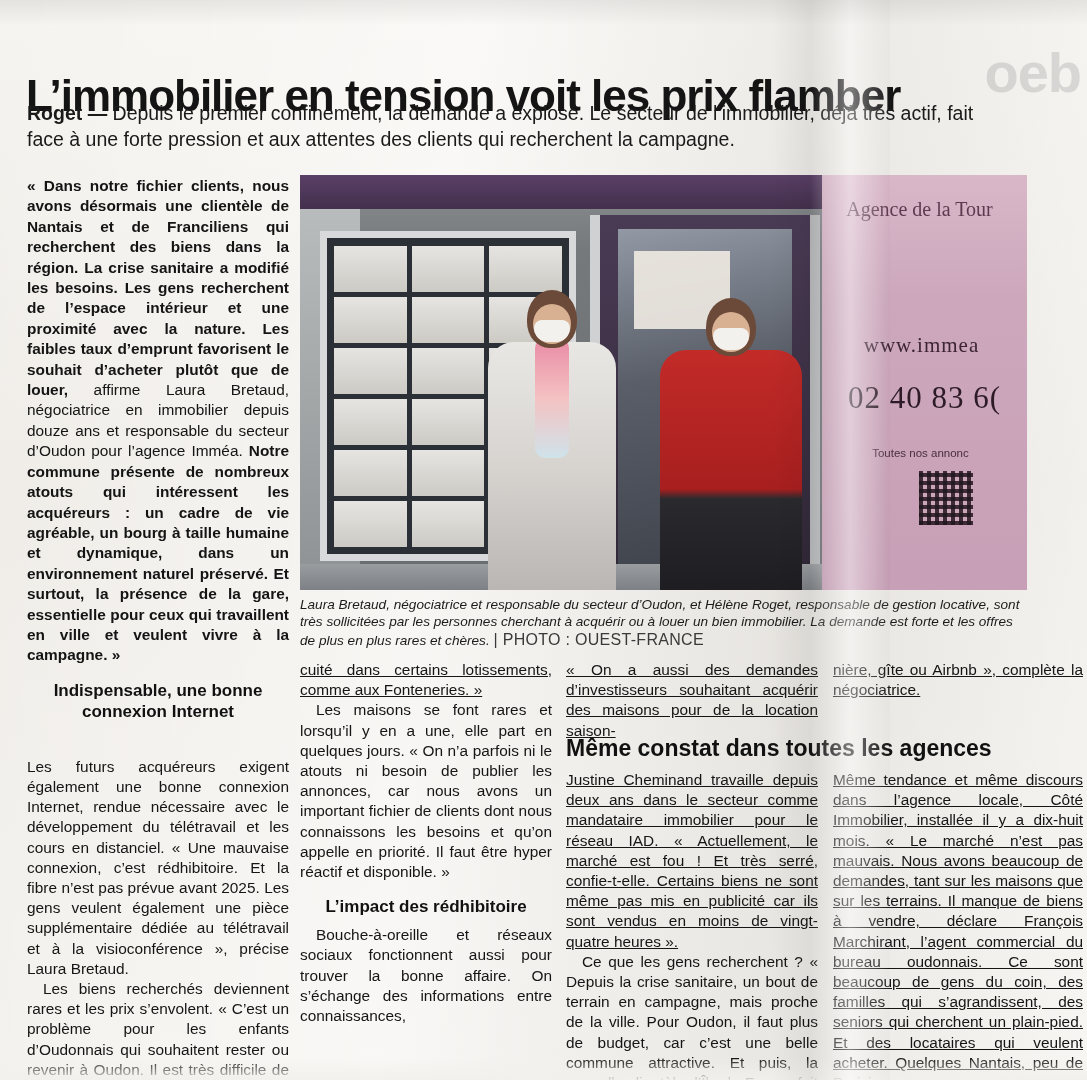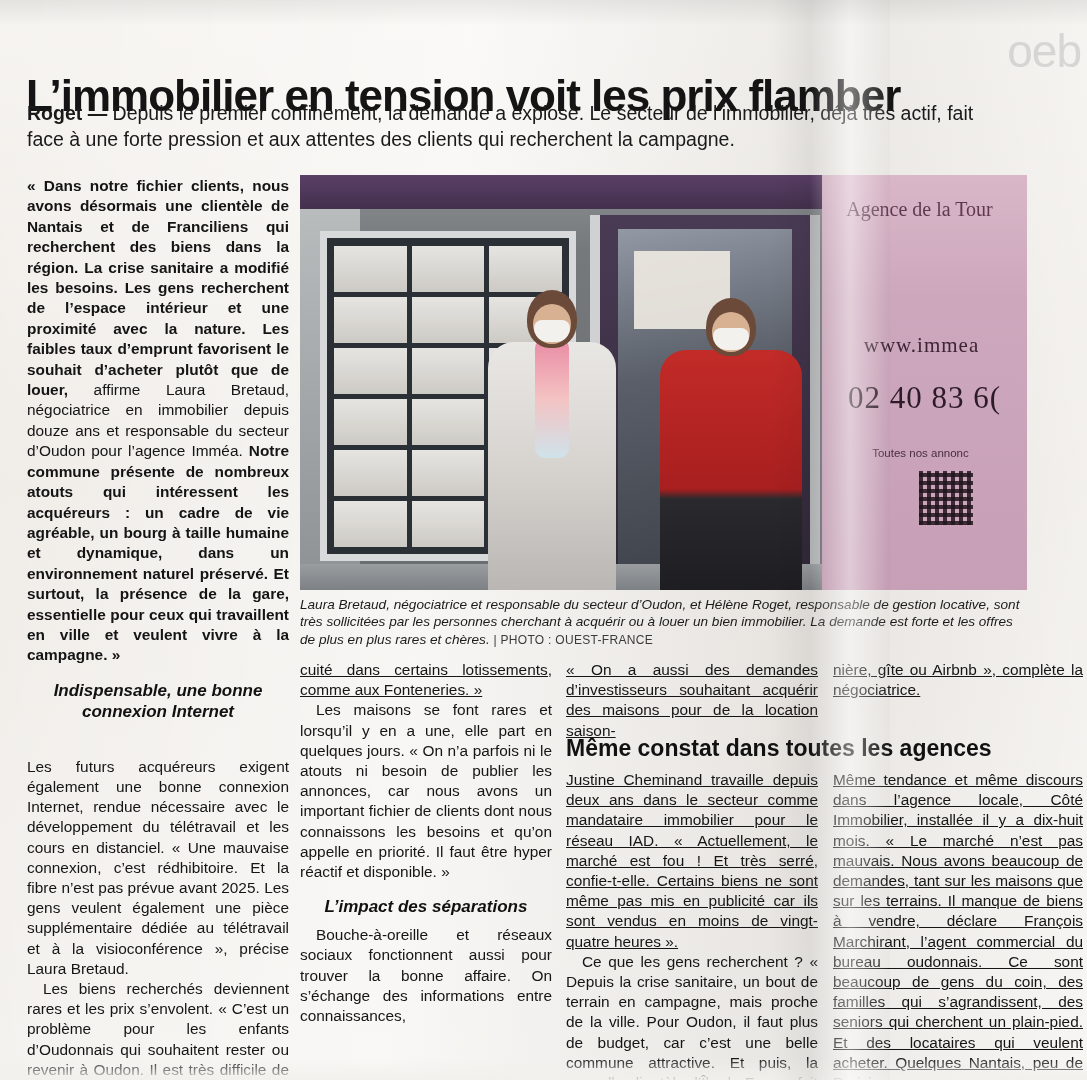--- a/index.html
+++ b/index.html
@@ -41,24 +41,24 @@
     left: 0; right: 0; top: 0;
     height: 26px;
     background: linear-gradient(180deg, rgba(0,0,0,0.07), rgba(0,0,0,0));
     pointer-events: none;
     z-index: 41;
   }
 
   .ghost {
     position: absolute;
     right: 6px;
-    top: 24px;
-    font-family: "Liberation Sans", sans-serif;
-    font-weight: normal;
-    font-size: 46px;
+    top: 40px;
+    font-family: "Liberation Sans", sans-serif;
+    font-weight: bold;
+    font-size: 56px;
     color: rgba(150,150,150,0.30);
     letter-spacing: -1px;
     z-index: 1;
   }
 
   .headline {
     position: absolute;
     left: 26px;
     top: 42px;
     width: 1000px;
@@ -102,21 +102,20 @@
   .lead-col b { font-weight: bold; }
 
   .subhead {
     font-family: "Liberation Sans", sans-serif;
     font-weight: bold;
     font-size: 17px;
     line-height: 21px;
     text-align: center;
     margin: 14px 0 8px 0;
     color: #111;
-    font-style: italic;
   }
   .subhead.left { text-align: center; }
 
   .body-col {
     font-family: "Liberation Sans", sans-serif;
     font-size: 15.4px;
     line-height: 20.2px;
     text-align: justify;
     color: #151515;
   }
@@ -299,21 +298,21 @@
     width: 727px;
     font-family: "Liberation Sans", sans-serif;
     font-size: 13.6px;
     line-height: 17.4px;
     font-style: italic;
     color: #1b1b1b;
     z-index: 6;
   }
   .credit {
     font-style: normal;
-    font-size: 12px;
+    font-size: 16px;
     letter-spacing: .3px;
     color: #3a3a3a;
     white-space: nowrap;
   }
 
   
   .col {
     position: absolute;
     top: 660px;
     width: 250px;
@@ -434,21 +433,21 @@
   </div>
 
   <div class="caption">
     <span>Laura Bretaud, négociatrice et responsable du secteur d’Oudon, et Hélène Roget, responsable de gestion locative, sont très sollicitées par les personnes cherchant à acquérir ou à louer un bien immobilier. La demande est forte et les offres de plus en plus rares et chères.</span>
     <span class="credit">| PHOTO : OUEST-FRANCE</span>
   </div>
 
   <div class="col col2">
     <p class="noindent">cuité dans certains lotissements, comme aux Fonteneries. »</p>
     <p>Les maisons se font rares et lorsqu’il y en a une, elle part en quelques jours. « On n’a parfois ni le atouts ni besoin de publier les annonces, car nous avons un important fichier de clients dont nous connaissons les besoins et qu’on appelle en priorité. Il faut être hyper réactif et disponible. »</p>
-    <div class="subhead">L’impact des séparations</div>
+    <div class="subhead">L’impact des rédhibitoire</div>
     <p>Bouche-à-oreille et réseaux sociaux fonctionnent aussi pour trouver la bonne affaire. On s’échange des informations entre connaissances,</p>
   </div>
 
   <div class="col col3">
     <p class="noindent">« On a aussi des demandes d’investisseurs souhaitant acquérir des maisons pour de la location saison-</p>
   </div>
 
   <div class="col col4">
     <p class="noindent">nière, gîte ou Airbnb », complète la négociatrice.</p>
   </div>

